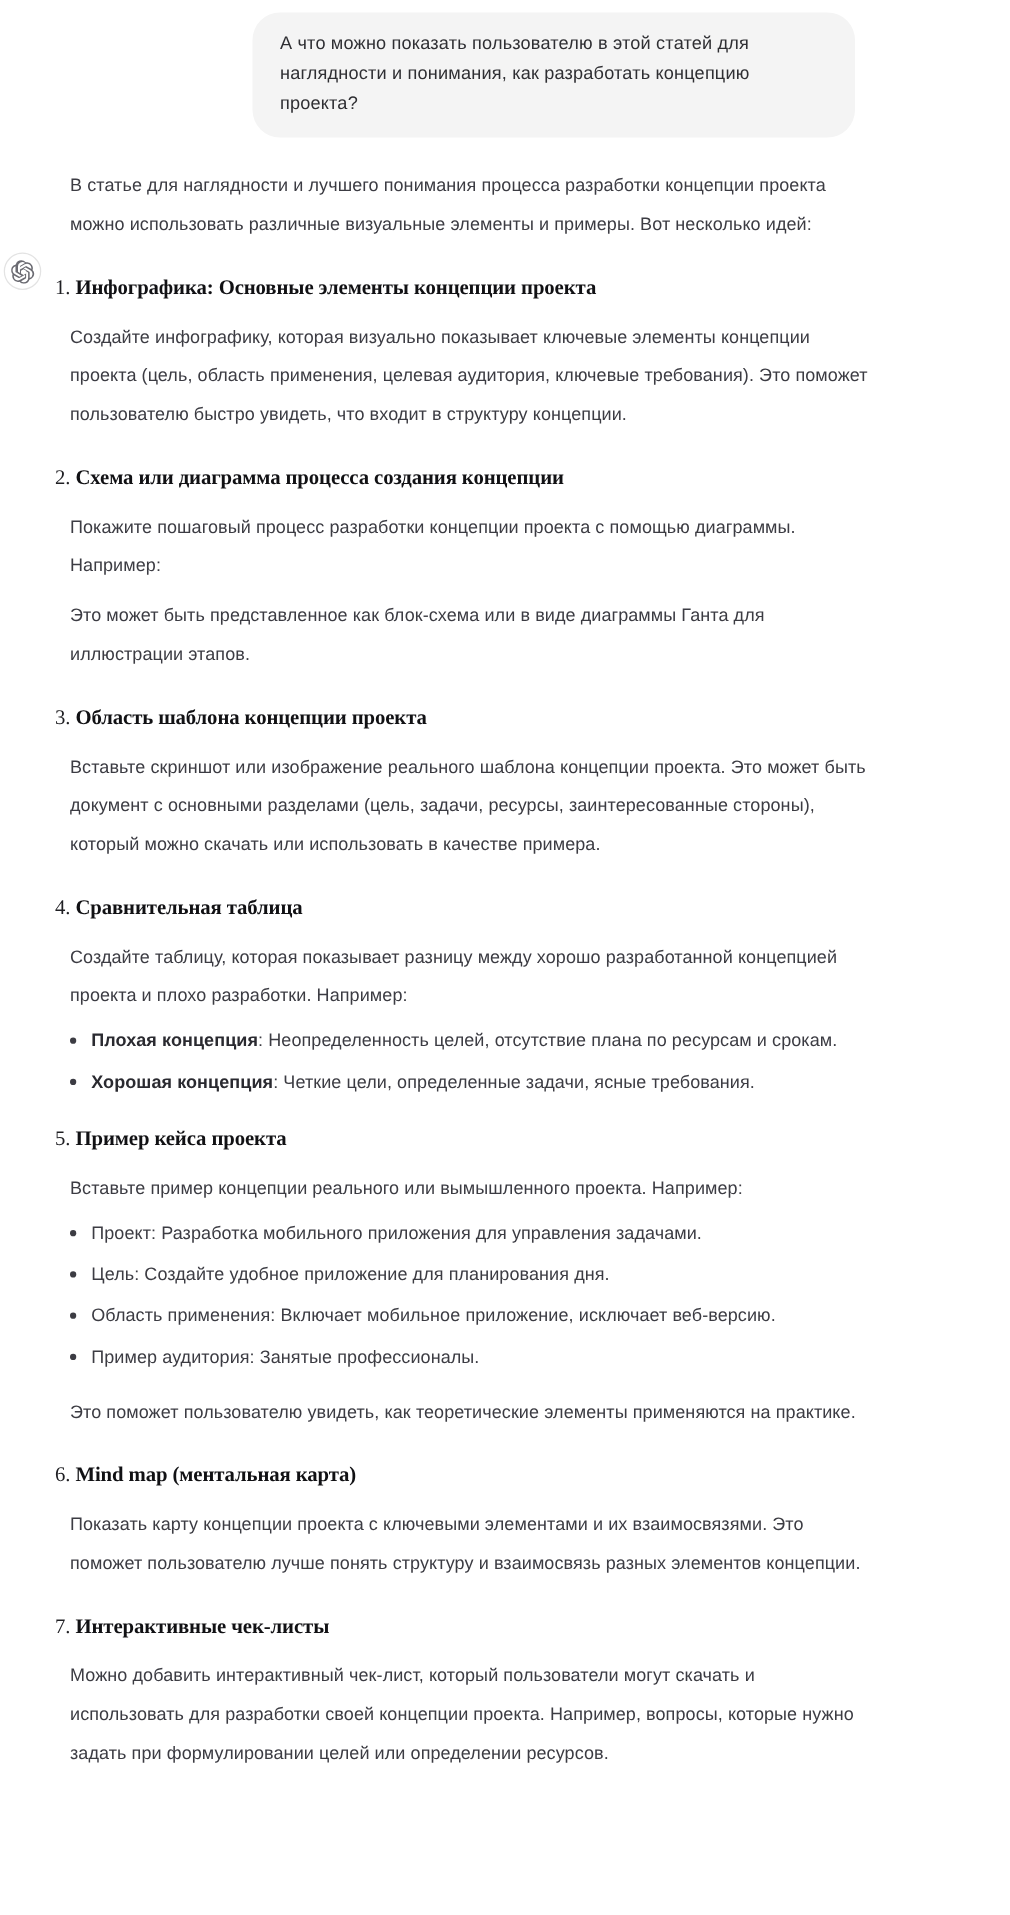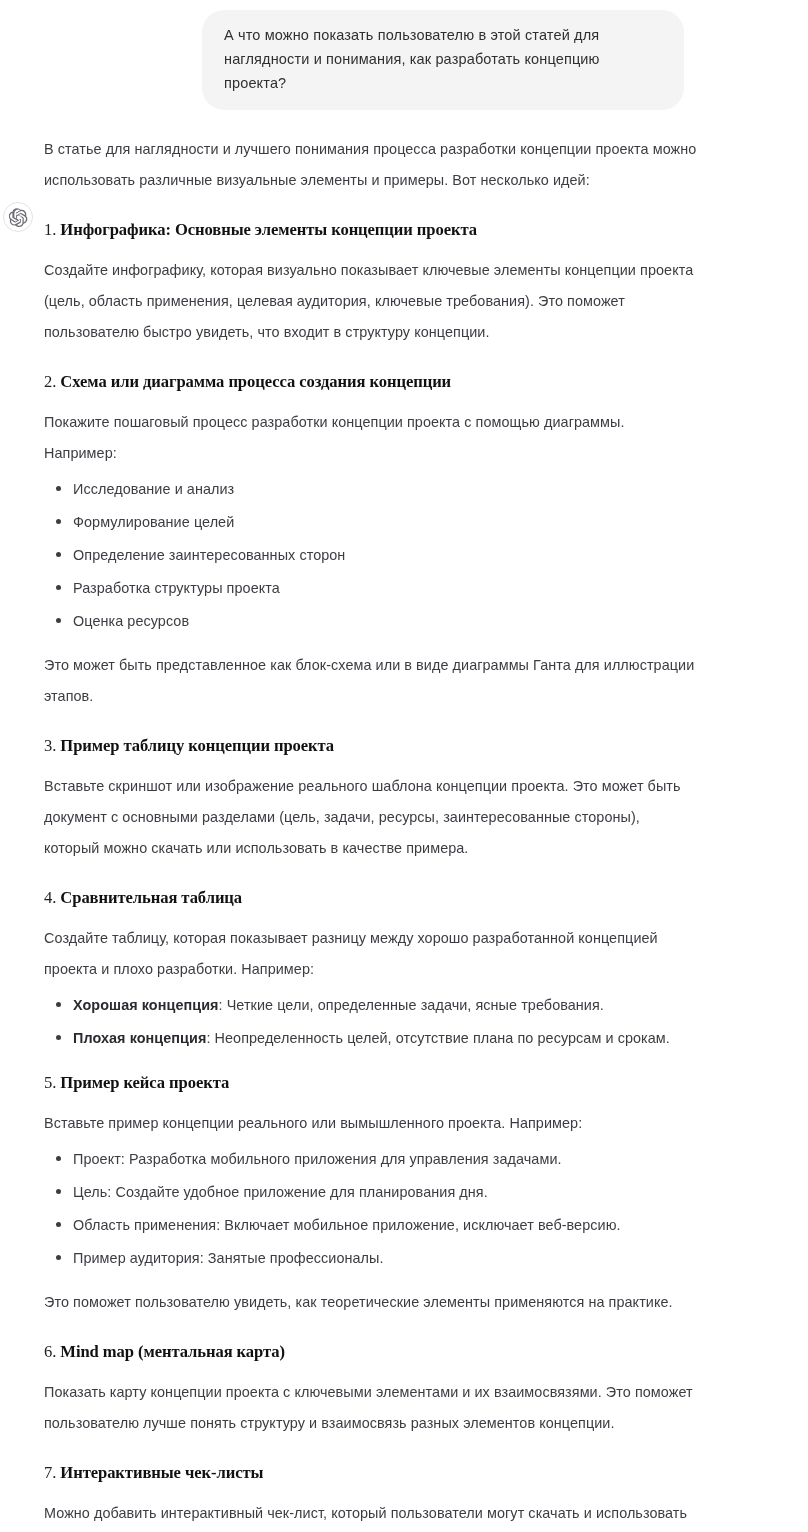--- a/index.html
+++ b/index.html
@@ -60,21 +60,21 @@
     display: flex;
     align-items: center;
     justify-content: center;
     box-sizing: border-box;
   }
   .avatar svg { display: block; }
 
   .msg { padding-top: 0; }
 
   .msg p {
-    margin: 0 0 17px 0;
+    margin: 0 0 17px 12px;
     font-size: 14.4px;
     line-height: 31px;
     color: #3c3c43;
     letter-spacing: 0.005em;
   }
   .msg p.tight { margin-bottom: 9px; }
 
   .msg h3 {
     margin: 22px 0 13px 0;
     font-size: 16.6px;
@@ -136,37 +136,30 @@
 
     <div class="msg">
 
       <p>В статье для наглядности и лучшего понимания процесса разработки концепции проекта можно использовать различные визуальные элементы и примеры. Вот несколько идей:</p>
 
       <h3><span class="num">1.</span> <span>Инфографика: Основные элементы концепции проекта</span></h3>
       <p>Создайте инфографику, которая визуально показывает ключевые элементы концепции проекта (цель, область применения, целевая аудитория, ключевые требования). Это поможет пользователю быстро увидеть, что входит в структуру концепции.</p>
 
       <h3><span class="num">2.</span> <span>Схема или диаграмма процесса создания концепции</span></h3>
       <p class="tight">Покажите пошаговый процесс разработки концепции проекта с помощью диаграммы. Например:</p>
-      <ul>
-        <li><span>Исследование и анализ</span></li>
-        <li><span>Формулирование целей</span></li>
-        <li><span>Определение заинтересованных сторон</span></li>
-        <li><span>Разработка структуры проекта</span></li>
-        <li><span>Оценка ресурсов</span></li>
-      </ul>
       <p>Это может быть представленное как блок-схема или в виде диаграммы Ганта для иллюстрации этапов.</p>
 
-      <h3><span class="num">3.</span> <span>Пример таблицу концепции проекта</span></h3>
+      <h3><span class="num">3.</span> <span>Область шаблона концепции проекта</span></h3>
       <p>Вставьте скриншот или изображение реального шаблона концепции проекта. Это может быть документ с основными разделами (цель, задачи, ресурсы, заинтересованные стороны), который можно скачать или использовать в качестве примера.</p>
 
       <h3><span class="num">4.</span> <span>Сравнительная таблица</span></h3>
       <p class="tight">Создайте таблицу, которая показывает разницу между хорошо разработанной концепцией проекта и плохо разработки. Например:</p>
       <ul>
+        <li><b>Плохая концепция</b><span>: Неопределенность целей, отсутствие плана по ресурсам и срокам.</span></li>
         <li><b>Хорошая концепция</b><span>: Четкие цели, определенные задачи, ясные требования.</span></li>
-        <li><b>Плохая концепция</b><span>: Неопределенность целей, отсутствие плана по ресурсам и срокам.</span></li>
       </ul>
 
       <h3><span class="num">5.</span> <span>Пример кейса проекта</span></h3>
       <p class="tight">Вставьте пример концепции реального или вымышленного проекта. Например:</p>
       <ul>
         <li><span>Проект: Разработка мобильного приложения для управления задачами.</span></li>
         <li><span>Цель: Создайте удобное приложение для планирования дня.</span></li>
         <li><span>Область применения: Включает мобильное приложение, исключает веб-версию.</span></li>
         <li><span>Пример аудитория: Занятые профессионалы.</span></li>
       </ul>

